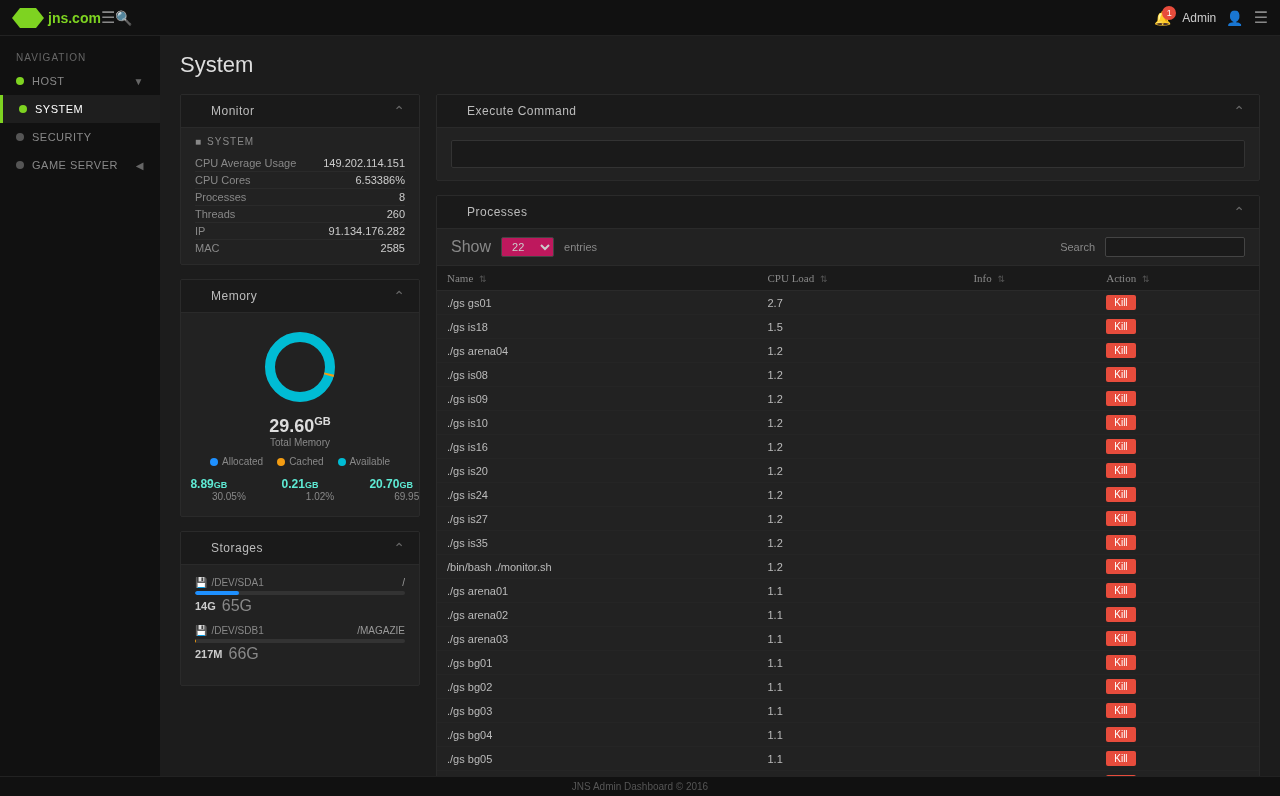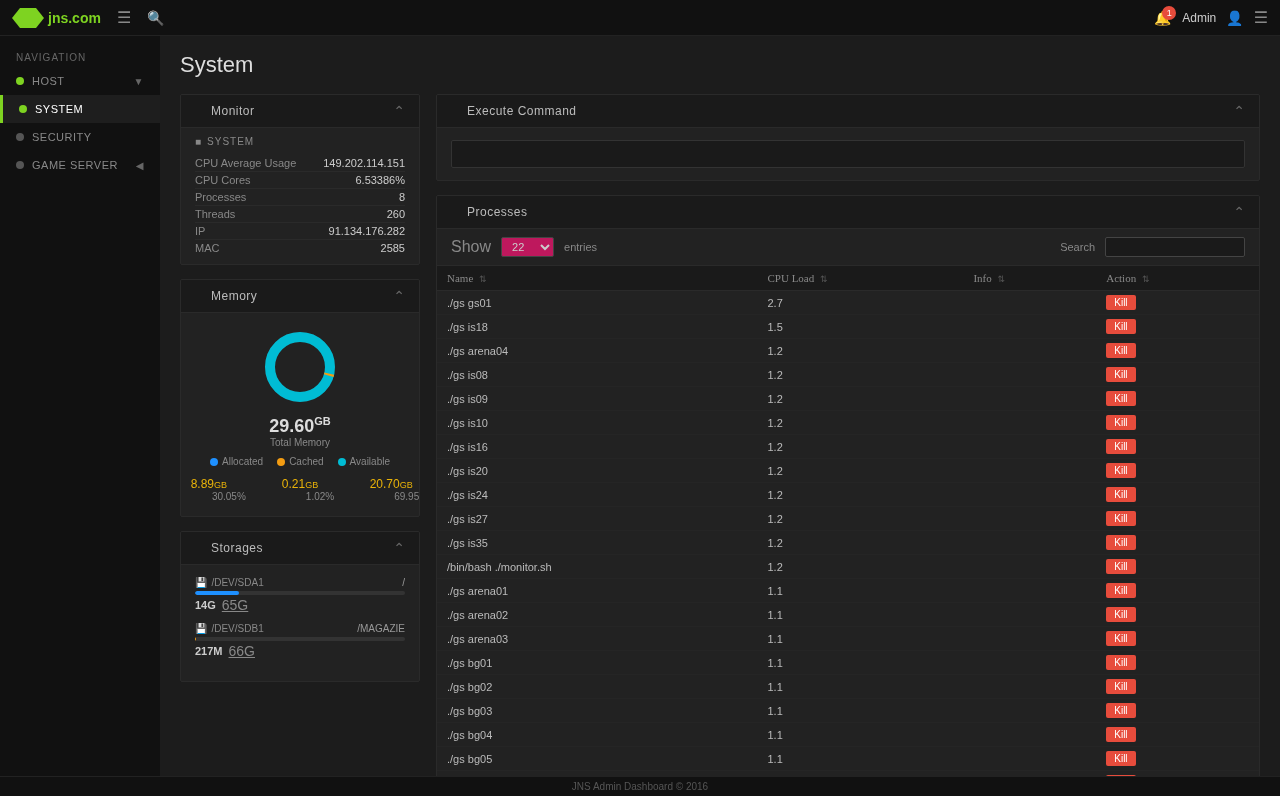--- a/index.html
+++ b/index.html
@@ -1,20 +1,20 @@
 <!DOCTYPE html>
 <html><head>
   <meta charset="utf-8">
   <style>
     * { box-sizing: border-box; margin: 0; padding: 0; }
     body { background: #1a1a1a; color: #ccc; font-family: Arial, sans-serif; font-size: 12px; height: 796px; overflow: hidden; display: flex; flex-direction: column; }
 
     
     .topbar { background: #111; height: 36px; display: flex; align-items: center; justify-content: space-between; padding: 0 12px; border-bottom: 1px solid #222; flex-shrink: 0; }
-    .topbar-left { display: flex; align-items: center; gap: 16px; }
+    .topbar-left { display: flex; align-items: center; gap: 0; }
     .logo { color: #7ed321; font-weight: bold; font-size: 14px; display: flex; align-items: center; gap: 4px; }
     .topbar-right { display: flex; align-items: center; gap: 10px; }
     .notif-wrap { position: relative; }
     .notif-badge { position: absolute; top: -4px; right: -4px; background: #e74c3c; color: #fff; border-radius: 50%; width: 14px; height: 14px; font-size: 9px; display: flex; align-items: center; justify-content: center; }
     .admin-name { color: #ccc; font-size: 12px; }
 
     
     .app-body { display: flex; flex: 1; overflow: hidden; }
 
     
@@ -58,34 +58,34 @@
     .memory-total { font-size: 18px; color: #ddd; font-weight: bold; }
     .memory-total sup { font-size: 11px; }
     .memory-label { font-size: 10px; color: #888; }
     .memory-legend { display: flex; gap: 14px; margin-top: 8px; }
     .legend-item { display: flex; align-items: center; gap: 4px; font-size: 10px; color: #888; }
     .legend-dot { width: 8px; height: 8px; border-radius: 50%; }
     .legend-dot.blue { background: #1e90ff; }
     .legend-dot.orange { background: #f39c12; }
     .legend-dot.cyan { background: #00bcd4; }
     .memory-stats { display: flex; gap: 20px; margin-top: 10px; text-align: center; }
-    .stat-item .stat-val { color: #eab308; font-size: 12px; font-weight: normal; }
+    .stat-item .stat-val { color: #5eead4; font-size: 12px; font-weight: bold; }
     .stat-item .stat-pct { color: #888; font-size: 10px; margin-left: 40px; }
 
     
     .storage-entry { margin-bottom: 10px; }
     .storage-path-row { display: flex; align-items: center; gap: 6px; margin-bottom: 3px; justify-content: space-between; }
     .storage-device { display: flex; align-items: center; gap: 4px; color: #888; font-size: 10px; }
     .storage-mount { color: #999; font-size: 10px; }
     .storage-bar-bg { background: #333; height: 4px; border-radius: 2px; overflow: hidden; }
     .storage-bar-fill { background: #1e90ff; height: 4px; border-radius: 2px; }
     .storage-bar-fill.orange { background: #f39c12; }
     .storage-size-row { display: flex; align-items: center; gap: 6px; margin-top: 2px; }
     .storage-used { color: #ccc; font-size: 11px; font-weight: bold; }
-    .storage-total { color: #888; font-size: 14px; text-decoration: underline; }
+    .storage-total { color: #888; font-size: 16px; }
 
     
     .exec-input { background: #1a1a1a; border: 1px solid #333; color: #ccc; width: 100%; padding: 6px 10px; border-radius: 2px; font-size: 12px; outline: none; }
 
     
     .processes-controls { display: flex; align-items: center; gap: 10px; padding: 8px 14px; border-bottom: 1px solid #2a2a2a; }
     .show-label { color: #888; font-size: 16px; }
     .entries-select { background: #be185d; border: 1px solid #444; color: #ccc; padding: 2px 6px; border-radius: 2px; font-size: 11px; }
     .entries-label { color: #888; font-size: 11px; }
     .search-label { color: #888; font-size: 11px; margin-left: auto; }

